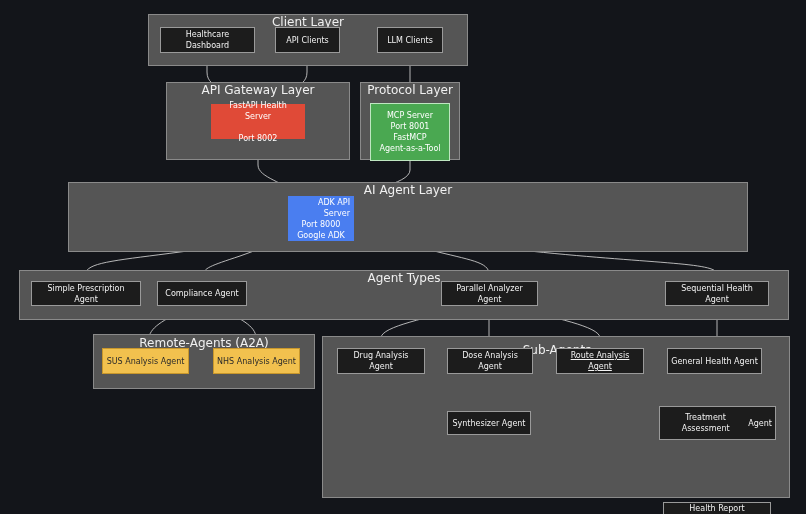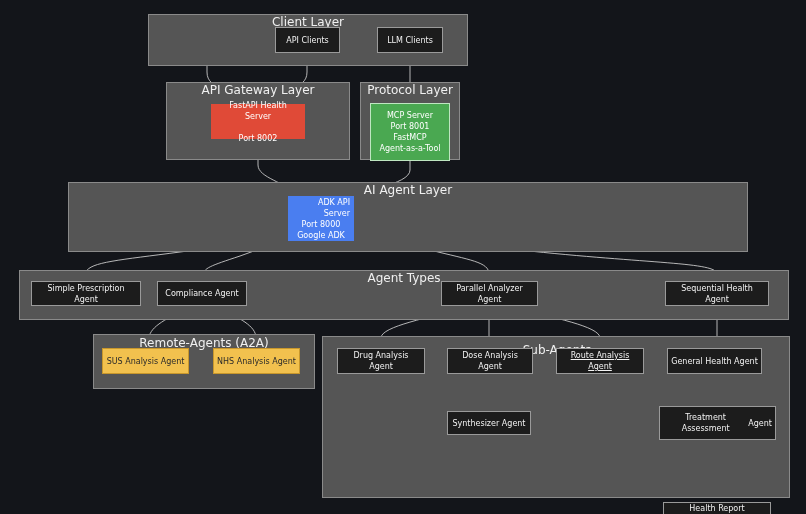--- a/index.html
+++ b/index.html
@@ -85,20 +85,21 @@
 
       <path d="M717,374 L717,406"></path>
       <path d="M717,440 L717,461"></path>
     </g>
   </svg>
 
   <div class="cluster" style="left:148px;top:14px;width:320px;height:52px;">
   </div>
   <div class="cluster-label" style="left:308px;top:15px;">Client Layer</div>
 
+  <div class="node" style="left:160px;top:27px;width:95px;height:26px;">Healthcare Dashboard</div>
   <div class="node" style="left:275px;top:27px;width:65px;height:26px;">API Clients</div>
   <div class="node" style="left:377px;top:27px;width:66px;height:26px;">LLM Clients</div>
 
   <div class="cluster" style="left:166px;top:82px;width:184px;height:78px;">
   </div>
   <div class="cluster-label" style="left:258px;top:83px;">API Gateway Layer</div>
 
   <div class="node red" style="left:211px;top:104px;width:94px;height:35px;flex-direction:column;">
     <span class="lines">FastAPI Health Server</span>
     <span class="lines">Port 8002</span>

